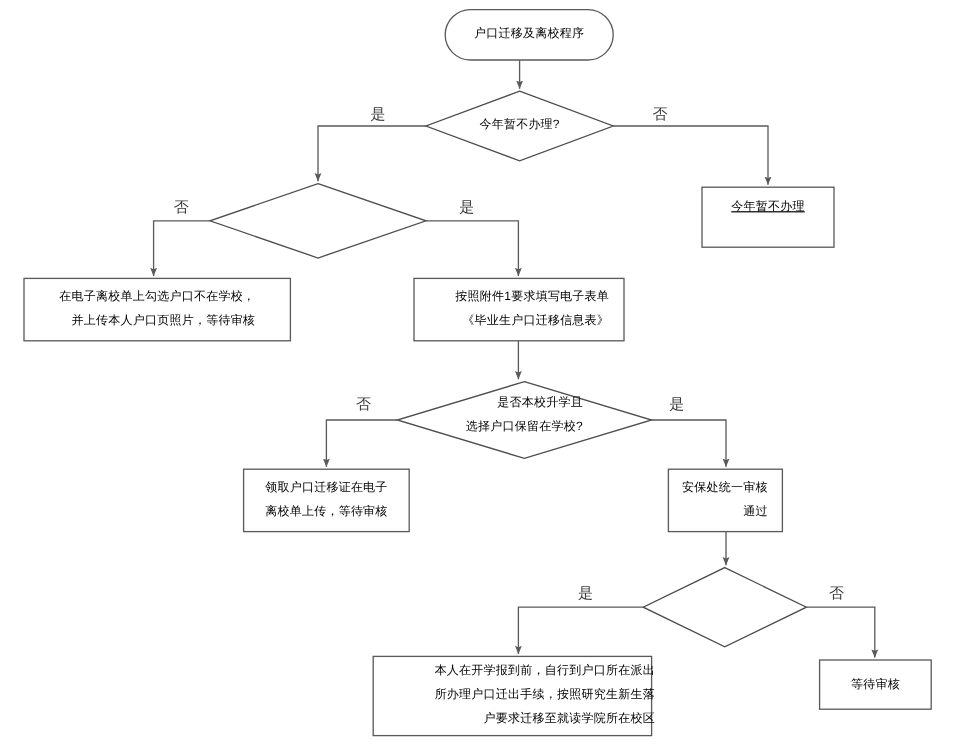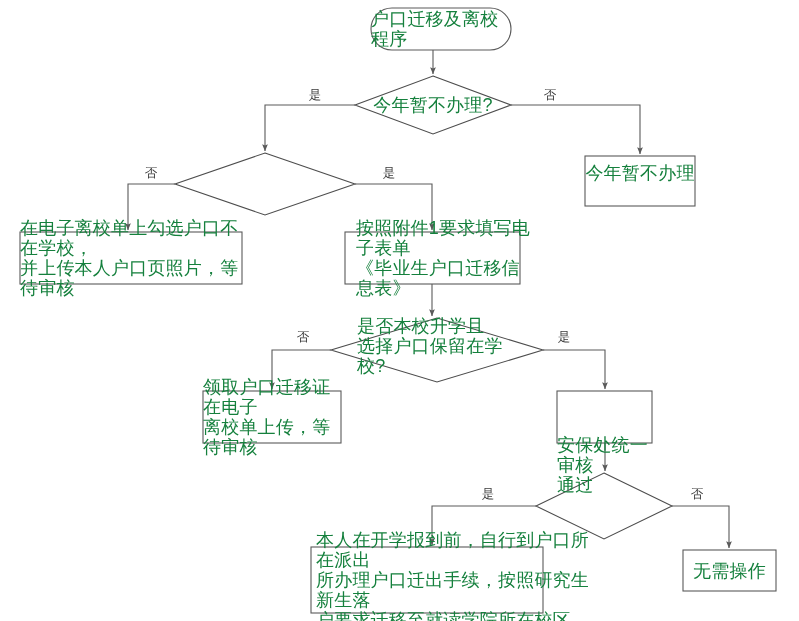--- a/index.html
+++ b/index.html
@@ -22,23 +22,23 @@
     left: 0;
     top: 0;
     width: 799px;
     height: 621px;
   }
   .node-label {
     position: absolute;
     display: flex;
     align-items: center;
     justify-content: center;
-    text-align: left;
-    color: #15803d;
-    font-size: 18px;
+    text-align: right;
+    color: #000000;
+    font-size: 10px;
     line-height: 20px;
     letter-spacing: 0.2px;
     pointer-events: none;
     white-space: pre-line;
   }
   .edge-label {
     position: absolute;
     color: #3a3a3a;
     font-size: 12.5px;
     line-height: 14px;
@@ -122,44 +122,44 @@
 
     <path class="conn" d="M536,506 L432,506 L432,545" marker-end="url(#arrow)"></path>
 
     <path class="conn" d="M672,506 L729,506 L729,548" marker-end="url(#arrow)"></path>
   </svg>
 
   <div class="node-label" style="left:371px; top:8px; width:140px; height:42px;">户口迁移及离校程序</div>
 
   <div class="node-label" style="left:363px; top:85px; width:140px; height:40px;">今年暂不办理?</div>
 
-  <div class="node-label" style="left:585px; top:156px; width:110px; height:34px;">今年暂不办理</div>
+  <div class="node-label" style="left:585px; top:156px; width:110px; height:34px;text-decoration:underline;">今年暂不办理</div>
 
 
   <div class="node-label" style="left:20px; top:232px; width:222px; height:52px;border-radius:22px;">在电子离校单上勾选户口不在学校，
 并上传本人户口页照片，等待审核</div>
 
   <div class="node-label" style="left:356px; top:232px; width:175px; height:52px;">按照附件1要求填写电子表单
 《毕业生户口迁移信息表》</div>
 
   <div class="node-label" style="left:357px; top:322px; width:160px; height:48px;">是否本校升学且
 选择户口保留在学校?</div>
 
   <div class="node-label" style="left:203px; top:391px; width:138px; height:52px;">领取户口迁移证在电子
 离校单上传，等待审核</div>
 
-  <div class="node-label" style="left:557px; top:391px; width:94px; height:52px;margin-top:48px;">安保处统一审核
+  <div class="node-label" style="left:557px; top:391px; width:94px; height:52px;">安保处统一审核
 通过</div>
 
 
   <div class="node-label" style="left:316px; top:547px; width:276px; height:66px;">本人在开学报到前，自行到户口所在派出
 所办理户口迁出手续，按照研究生新生落
 户要求迁移至就读学院所在校区</div>
 
-  <div class="node-label" style="left:683px; top:550px; width:93px; height:41px;">无需操作</div>
+  <div class="node-label" style="left:683px; top:550px; width:93px; height:41px;">等待审核</div>
 
   <div class="edge-label" style="left:304px; top:88px; width:22px;">是</div>
   <div class="edge-label" style="left:539px; top:88px; width:22px;">否</div>
   <div class="edge-label" style="left:140px; top:166px; width:22px;">否</div>
   <div class="edge-label" style="left:378px; top:166px; width:22px;">是</div>
   <div class="edge-label" style="left:292px; top:330px; width:22px;">否</div>
   <div class="edge-label" style="left:553px; top:330px; width:22px;">是</div>
   <div class="edge-label" style="left:477px; top:487px; width:22px;">是</div>
   <div class="edge-label" style="left:686px; top:487px; width:22px;">否</div>
 

